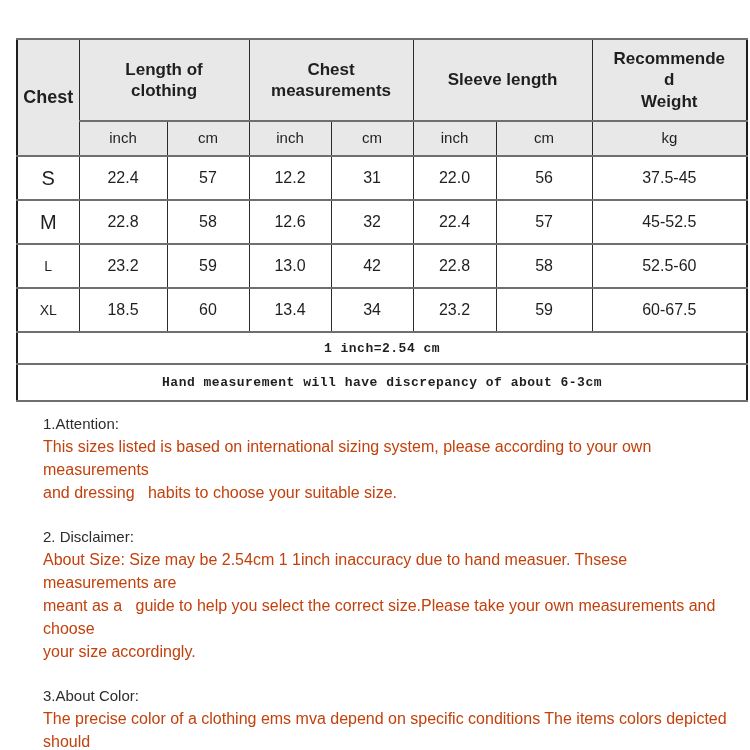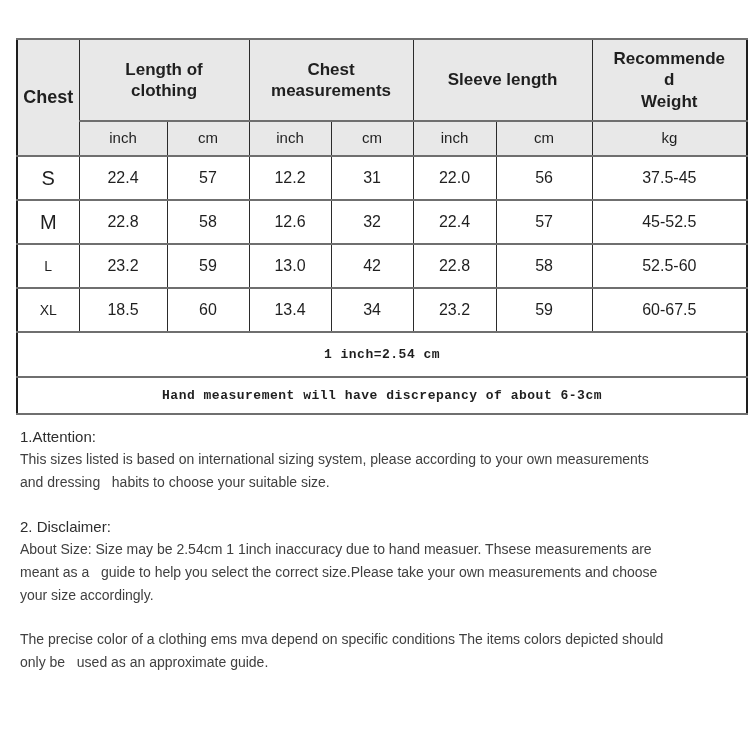--- a/index.html
+++ b/index.html
@@ -54,36 +54,36 @@
   tbody tr.data-row:nth-child(3) td.size-cell,
   tbody tr.data-row:nth-child(4) td.size-cell { font-size: 14px; }
 
   tr.note-row td {
     font-family: "Liberation Mono", "DejaVu Sans Mono", monospace;
     font-weight: bold;
     font-size: 13px;
     letter-spacing: 0.5px;
     background: #ffffff;
   }
-  tr.note-row.note-1 { height: 45px; }
+  tr.note-row.note-1 { height: 32px; }
   tr.note-row.note-2 { height: 37px; }
 
   
   .notes { padding: 10px 4px 0 4px; }
-  .section { margin-bottom: 21px; }
+  .section { margin-bottom: 21px; margin-left: 23px; }
   .sec-heading {
     font-size: 15px;
     line-height: 23px;
     color: #2d2d2d;
   }
   .sec-heading:empty { display: none; }
   .sec-body {
-    font-size: 14px;
+    font-size: 16px;
     line-height: 23px;
-    color: #404040;
+    color: #c2410c;
     white-space: pre-wrap;
   }
 </style>
 </head>
 <body>
 
 <div class="page">
 
   <table class="size-chart">
     <colgroup>
@@ -174,18 +174,19 @@
       <div class="sec-body">This sizes listed is based on international sizing system, please according to your own measurements
 and dressing   habits to choose your suitable size.</div>
     </div>
     <div class="section">
       <div class="sec-heading">2. Disclaimer:</div>
       <div class="sec-body">About Size: Size may be 2.54cm 1 1inch inaccuracy due to hand measuer. Thsese measurements are
 meant as a   guide to help you select the correct size.Please take your own measurements and choose
 your size accordingly.</div>
     </div>
     <div class="section">
+      <div class="sec-heading">3.About Color:</div>
       <div class="sec-body">The precise color of a clothing ems mva depend on specific conditions The items colors depicted should
 only be   used as an approximate guide.</div>
     </div>
   </div>
 
 </div>
 
 </body></html>

